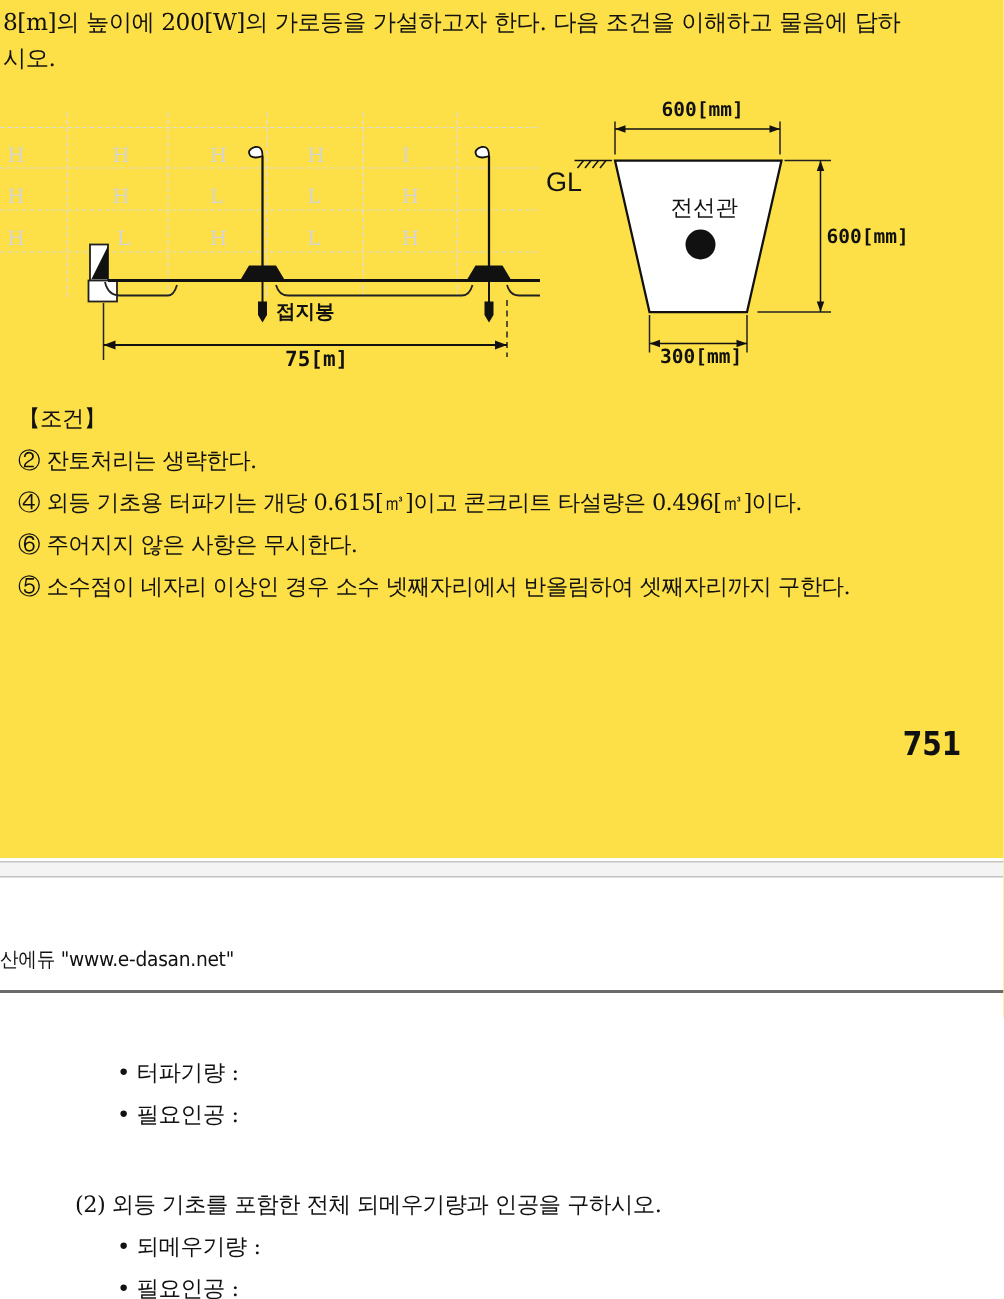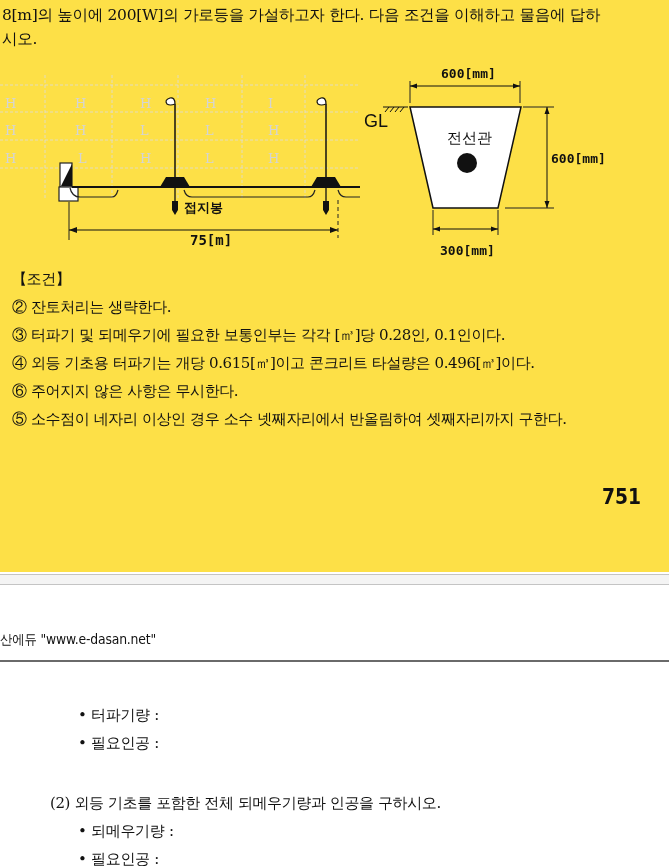--- a/index.html
+++ b/index.html
@@ -123,27 +123,26 @@
       <line x1="83" y1="155" x2="83" y2="180" stroke="#222" stroke-width="1"></line>
       <line x1="148" y1="155" x2="148" y2="180" stroke="#222" stroke-width="1"></line>
       <line x1="83" y1="174" x2="148" y2="174" stroke="#111" stroke-width="1"></line>
       <polygon points="83,174 90,171.5 90,176.5" fill="#111"></polygon>
       <polygon points="148,174 141,171.5 141,176.5" fill="#111"></polygon>
     </svg>
     <div class="abs diagram-label" style="left:91px; top:11px; font-size:13px;">600[mm]</div>
     <div class="abs" style="left:14px; top:44px; font-family:Liberation Sans, sans-serif; font-size:18px;margin-top:12px;">GL</div>
     <div class="abs" style="left:97px; top:74px; font-size:15px;">전선관</div>
     <div class="abs diagram-label" style="left:201px; top:96px; font-size:13px;">600[mm]</div>
-    <div class="abs diagram-label" style="left:90px; top:176px; font-size:13px;margin-top:12px;">300[mm]</div>
+    <div class="abs diagram-label" style="left:90px; top:176px; font-size:13px;">300[mm]</div>
   </div>
 
   <div class="abs" style="left:12px; top:265px;">
     <div class="cond">【조건】</div>
     <div class="cond">② 잔토처리는 생략한다.</div>
-    <div class="cond">③ 터파기 및 되메우기에 필요한 보통인부는 각각 [㎥]당 0.28인, 0.1인이다.</div>
     <div class="cond">④ 외등 기초용 터파기는 개당 0.615[㎥]이고 콘크리트 타설량은 0.496[㎥]이다.</div>
     <div class="cond">⑥ 주어지지 않은 사항은 무시한다.</div>
     <div class="cond">⑤ 소수점이 네자리 이상인 경우 소수 넷째자리에서 반올림하여 셋째자리까지 구한다.</div>
   </div>
 
   <div class="abs page-num" style="right:28px; top:484px;">751</div>
 </div>
 
 <div class="gap-band"></div>
 

